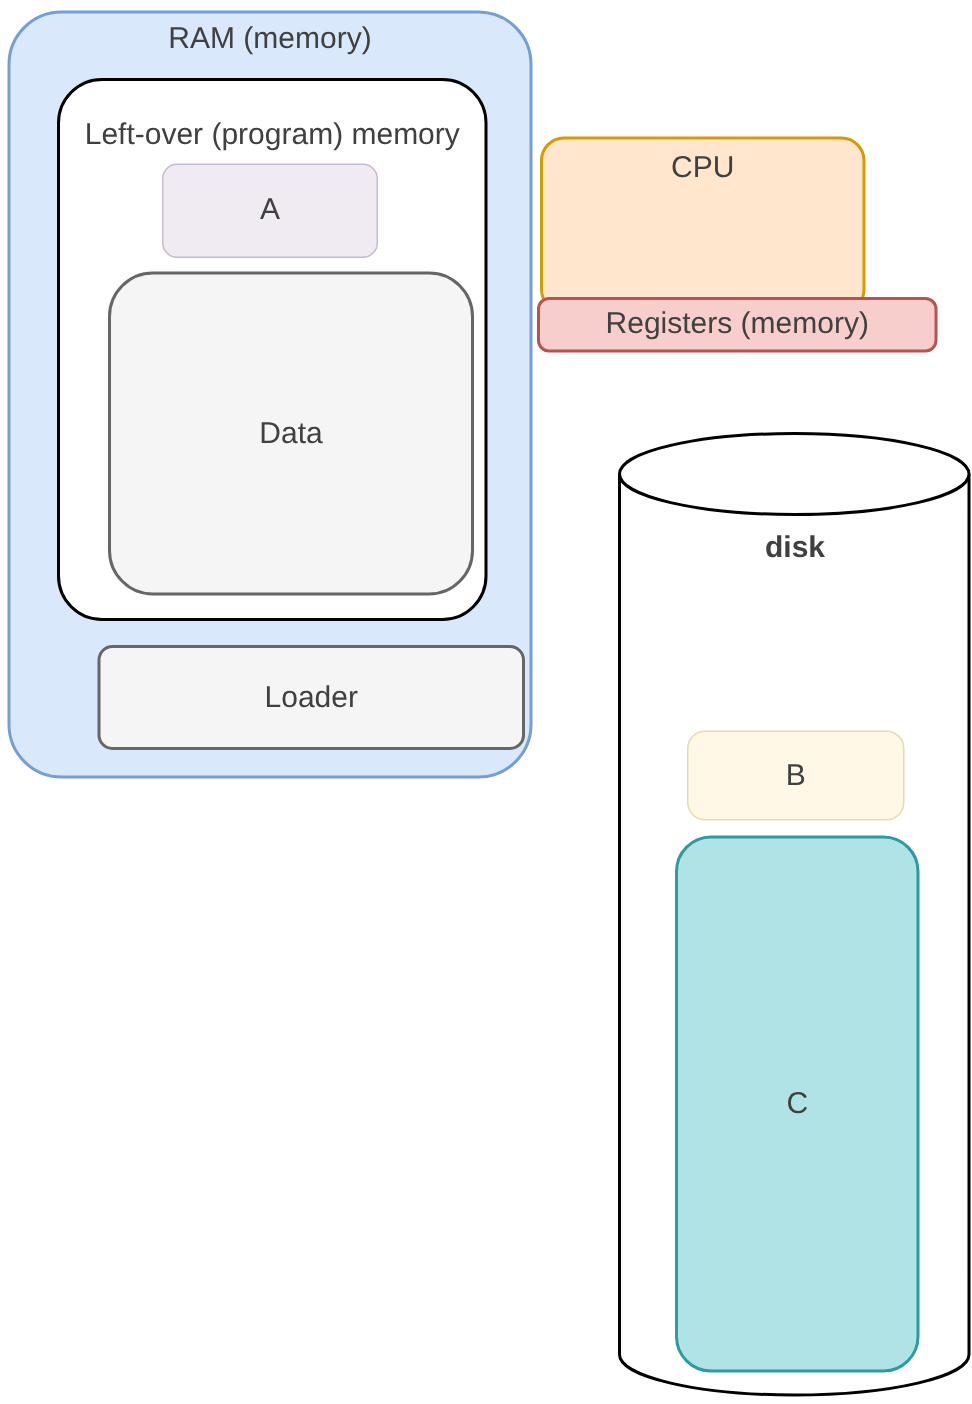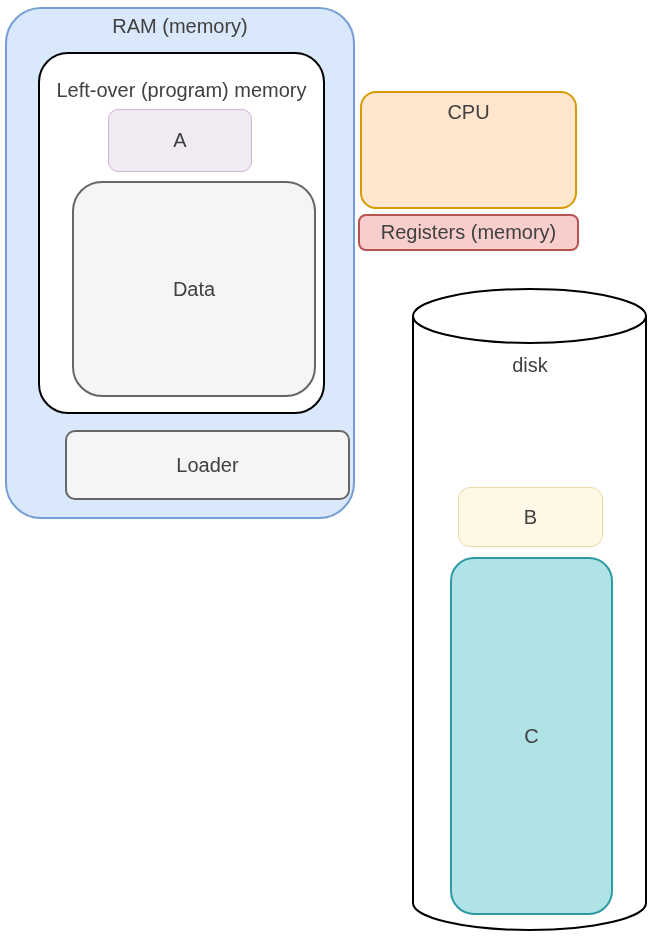--- a/index.html
+++ b/index.html
@@ -80,34 +80,34 @@
   
   .cpu {
     left: 360px; top: 91px;
     width: 217px; height: 118px;
     background: #ffe6cc;
     border: 2px solid #d79b00;
     border-radius: 16px;
   }
   
   .registers {
-    left: 358px; top: 214px;
-    width: 221px; height: 37px;
+    left: 358px; top: 198px;
+    width: 267px; height: 37px;
     background: #f8cecc;
     border: 2px solid #b85450;
     border-radius: 8px;
     white-space: nowrap;
   }
   
   .disk {
     left: 412px; top: 287px;
     width: 236px; height: 648px;
   }
   .disk svg { display: block; }
-  .disk .label-top { top: 66px; }
+  .disk .label-top { top: 66px; font-weight: bold; }
   
   .block-b {
     left: 458px; top: 487px;
     width: 145px; height: 60px;
     background: #fff8e6;
     border: 1.5px solid #eadaaa;
     border-radius: 12px;
   }
   
   .block-c {

